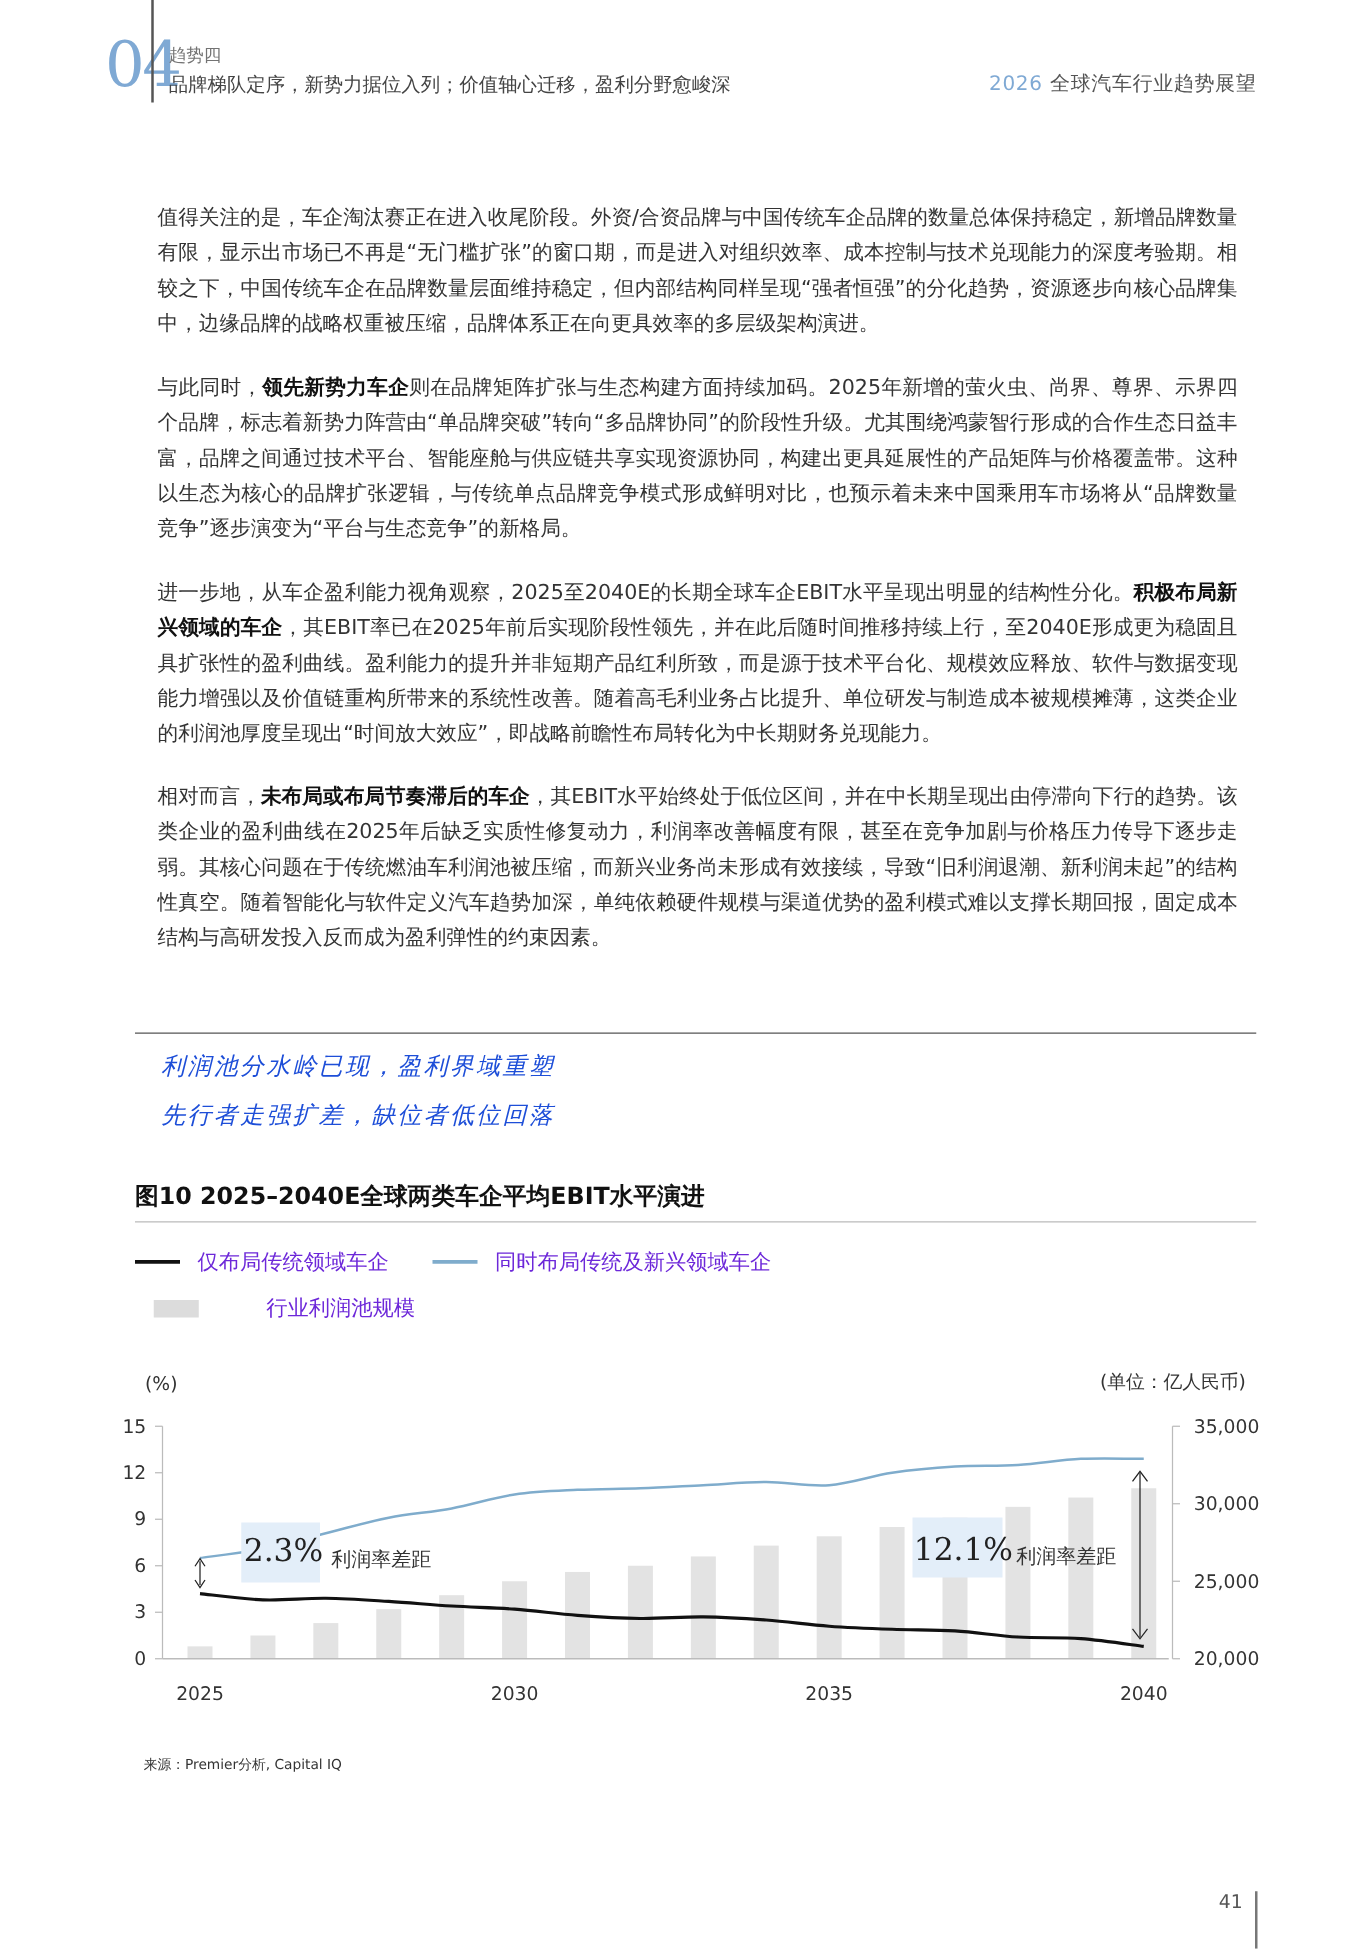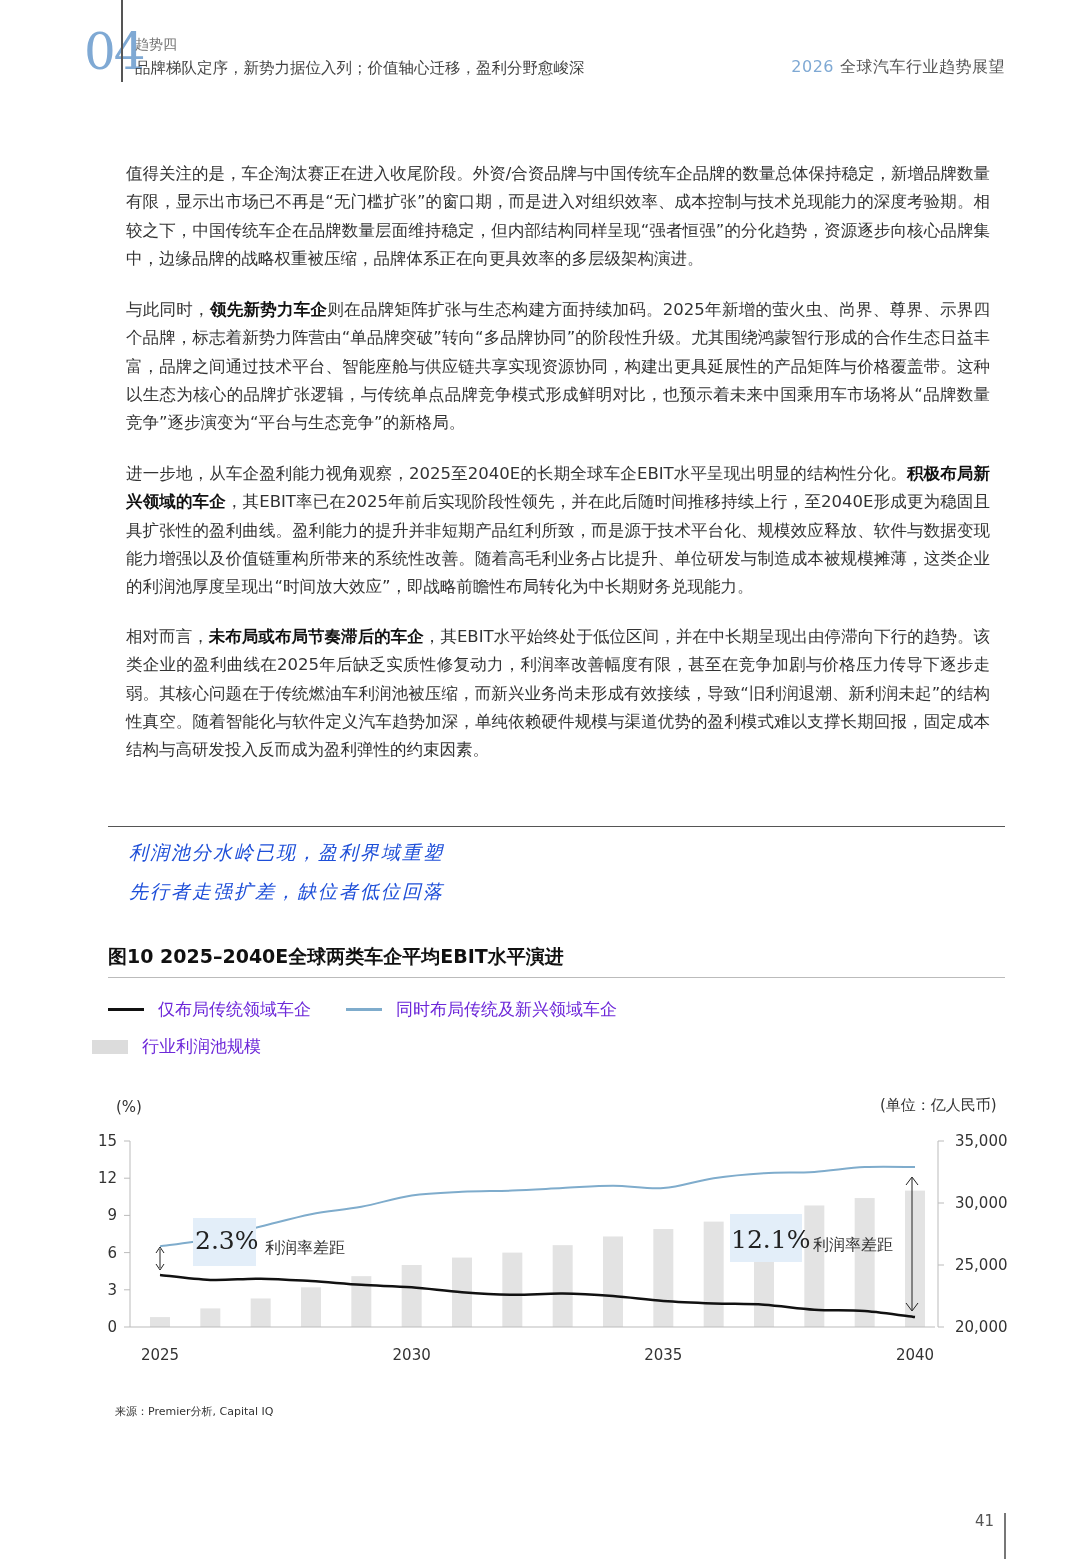--- a/index.html
+++ b/index.html
@@ -62,21 +62,21 @@
 <div class="abs fig-rule"></div>
 
 <div class="abs legend-item" style="left:108px; top:998px;">
   <span class="legend-swatch-line" style="background:#111;"></span>
   <span>仅布局传统领域车企</span>
 </div>
 <div class="abs legend-item" style="left:346px; top:998px;">
   <span class="legend-swatch-line" style="background:#7faccc;"></span>
   <span>同时布局传统及新兴领域车企</span>
 </div>
-<div class="abs legend-item" style="left:92px; top:1035px;">
+<div class="abs legend-item" style="left:123px; top:1035px;gap:40px;">
   <span class="legend-swatch-bar"></span>
   <span>行业利润池规模</span>
 </div>
 
 <div class="abs axis-lbl" style="left:116px; top:1098px;">(%)</div>
 <div class="abs axis-lbl" style="left:880px; top:1096px;">(单位：亿人民币)</div>
 
 <svg class="abs" style="left:0; top:0;" width="1080" height="1400">
   <g id="bars">
       <rect x="150" y="1317.08" width="20" height="9.920000000000073" fill="#e3e3e3"></rect>

